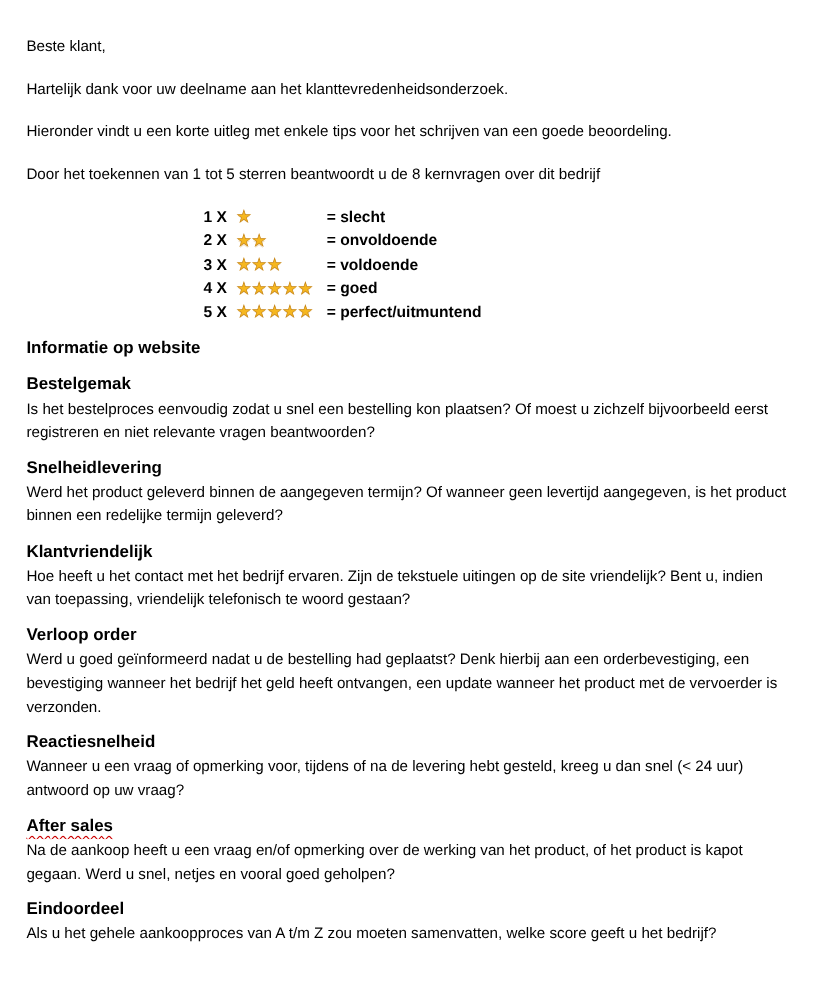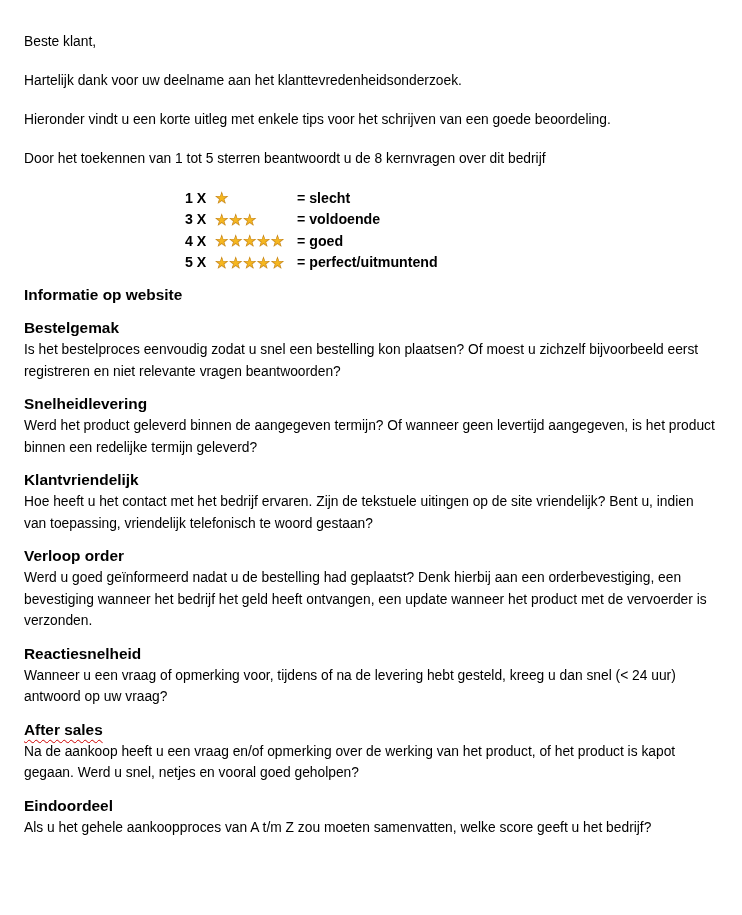--- a/index.html
+++ b/index.html
@@ -74,20 +74,25 @@
 
   <p class="intro-p">Door het toekennen van 1 tot 5 sterren beantwoordt u de 8 kernvragen over dit bedrijf</p>
 
   <div class="star-legend">
       <div class="star-row">
         <span class="star-count">1 X</span>
         <span class="stars"><span class="star-icon" style="color: rgb(246, 183, 31);">★</span></span>
         <span class="star-meaning">= slecht</span>
       </div>
       <div class="star-row">
+        <span class="star-count">2 X</span>
+        <span class="stars"><span class="star-icon" style="color: rgb(246, 183, 31);">★</span><span class="star-icon" style="color: rgb(246, 183, 31);">★</span></span>
+        <span class="star-meaning">= onvoldoende</span>
+      </div>
+      <div class="star-row">
         <span class="star-count">3 X</span>
         <span class="stars"><span class="star-icon" style="color: rgb(246, 183, 31);">★</span><span class="star-icon" style="color: rgb(246, 183, 31);">★</span><span class="star-icon" style="color: rgb(246, 183, 31);">★</span></span>
         <span class="star-meaning">= voldoende</span>
       </div>
       <div class="star-row">
         <span class="star-count">4 X</span>
         <span class="stars"><span class="star-icon" style="color: rgb(246, 183, 31);">★</span><span class="star-icon" style="color: rgb(246, 183, 31);">★</span><span class="star-icon" style="color: rgb(246, 183, 31);">★</span><span class="star-icon" style="color: rgb(246, 183, 31);">★</span><span class="star-icon" style="color: rgb(246, 183, 31);">★</span></span>
         <span class="star-meaning">= goed</span>
       </div>
       <div class="star-row">

